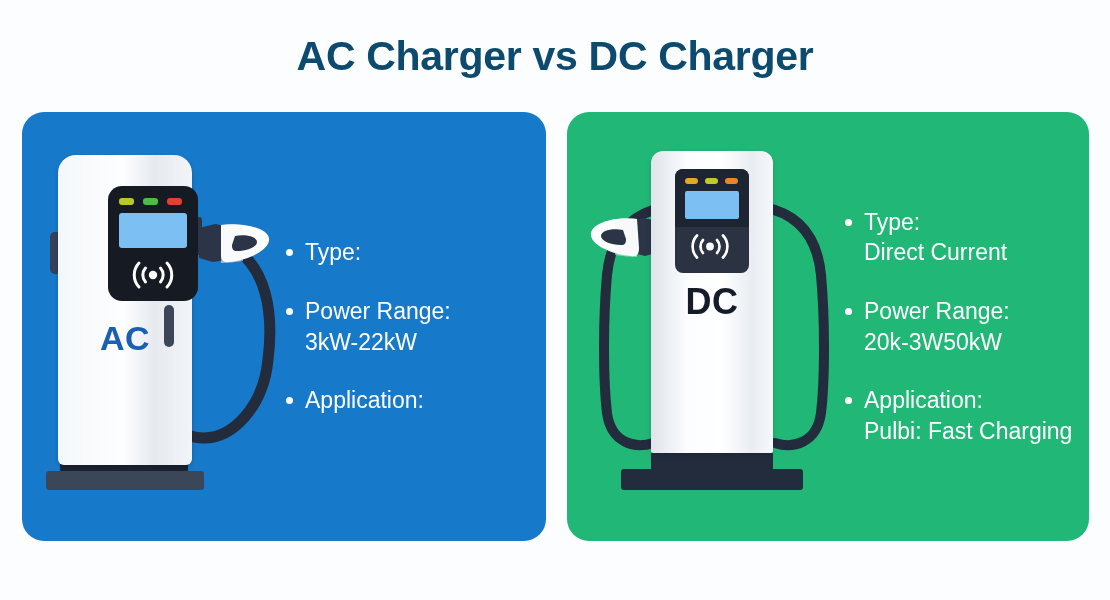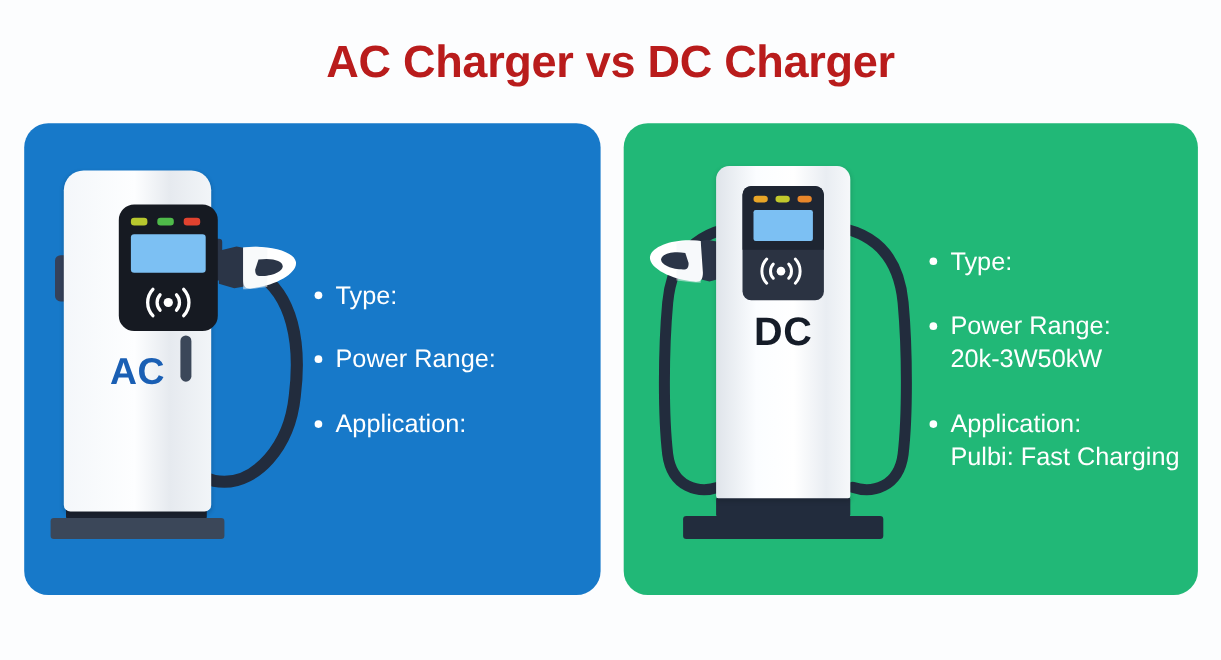--- a/index.html
+++ b/index.html
@@ -17,21 +17,21 @@
 
   
   .page-title {
     position: absolute;
     top: 34px;
     left: 0;
     width: 1110px;
     text-align: center;
     font-size: 41px;
     font-weight: bold;
-    color: #b91c1c;
+    color: #0c4a6e;
     letter-spacing: -0.3px;
     line-height: 1.1;
   }
 
   
   .panel {
     position: absolute;
     top: 112px;
     height: 429px;
     border-radius: 22px;
@@ -324,20 +324,21 @@
     <div class="bullet-item">
       <span class="bullet-dot"></span>
       <span class="bullet-text">
         <span class="bullet-label">Type:</span>
       </span>
     </div>
     <div class="bullet-item">
       <span class="bullet-dot"></span>
       <span class="bullet-text">
         <span class="bullet-label">Power Range:</span>
+        <span class="bullet-value">3kW-22kW</span>
       </span>
     </div>
     <div class="bullet-item">
       <span class="bullet-dot"></span>
       <span class="bullet-text">
         <span class="bullet-label">Application:</span>
       </span>
     </div>
   </div>
 </div>
@@ -391,20 +392,21 @@
     </div>
 
     <div class="dc-label">DC</div>
   </div>
 
   <div class="bullets">
     <div class="bullet-item">
       <span class="bullet-dot"></span>
       <span class="bullet-text">
         <span class="bullet-label">Type:</span>
+        <span class="bullet-value">Direct Current</span>
       </span>
     </div>
     <div class="bullet-item">
       <span class="bullet-dot"></span>
       <span class="bullet-text">
         <span class="bullet-label">Power Range:</span>
         <span class="bullet-value">20k-3W50kW</span>
       </span>
     </div>
     <div class="bullet-item">

